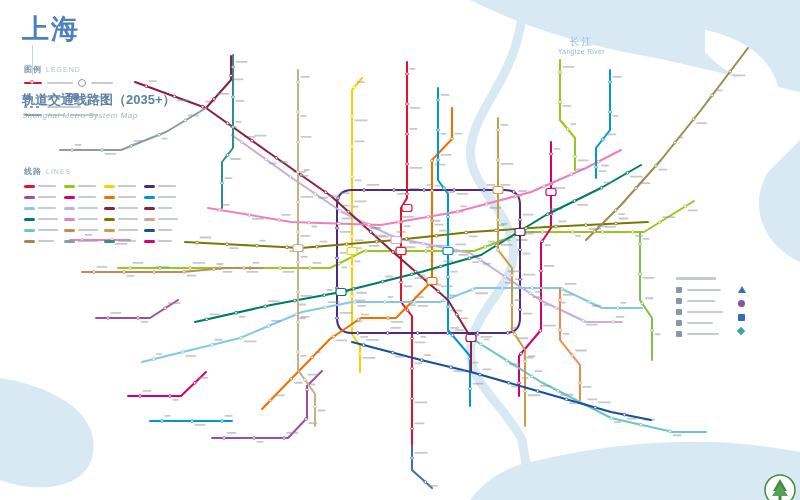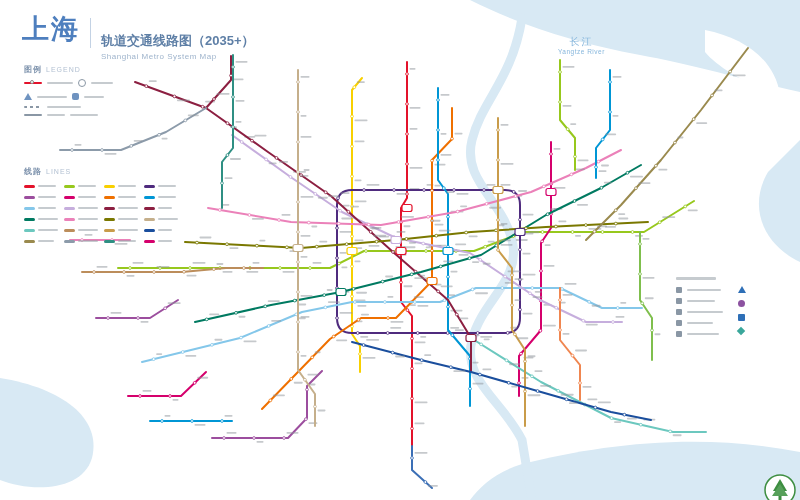--- a/index.html
+++ b/index.html
@@ -5,25 +5,25 @@
   html,body{margin:0;padding:0;}
   body{
     width:800px;height:500px;overflow:hidden;position:relative;
     background:#ffffff;
     font-family:"Liberation Sans","DejaVu Sans",sans-serif;
   }
   #map-stage{position:absolute;left:0;top:0;width:800px;height:500px;}
   svg{display:block;}
 
   
-  .hdr{position:absolute;left:22px;top:16px;z-index:5;display:flex;align-items:flex-start;}
+  .hdr{position:absolute;left:22px;top:16px;z-index:5;display:flex;align-items:flex-start;flex-direction:column;}
   .hdr .cn{font-size:27px;font-weight:bold;color:#4e7fbe;letter-spacing:2px;line-height:1;}
   .hdr .divider{width:1px;height:30px;background:#c3d2e4;margin:2px 10px 0 10px;}
   .hdr .right .sub-cn{font-size:13px;font-weight:bold;color:#5e7fa6;color:#5e7fa6;line-height:1.2;margin-top:17px;}
-  .hdr .right .sub-en{font-size:8px;color:#9fb4cc;margin-top:3px;letter-spacing:.5px;}
+  .hdr .right .sub-en{font-size:8px;color:#9fb4cc;margin-top:3px;letter-spacing:.5px;font-style:italic;}
 
   
   .mb{display:inline-block;height:2px;background:#98a0a8;opacity:.55;border-radius:1px;vertical-align:middle;}
 
   
   .panel{position:absolute;z-index:4;}
   .panel-title{font-size:8px;font-weight:bold;color:#7e93ad;letter-spacing:1px;margin-bottom:4px;}
   .panel-title .en{color:#b3c1d2;font-weight:normal;margin-left:4px;font-size:7px;}
   .legend-row{display:flex;align-items:center;gap:5px;margin-bottom:6px;}
   .seg{display:inline-block;width:18px;height:2px;border-radius:1px;position:relative;}

